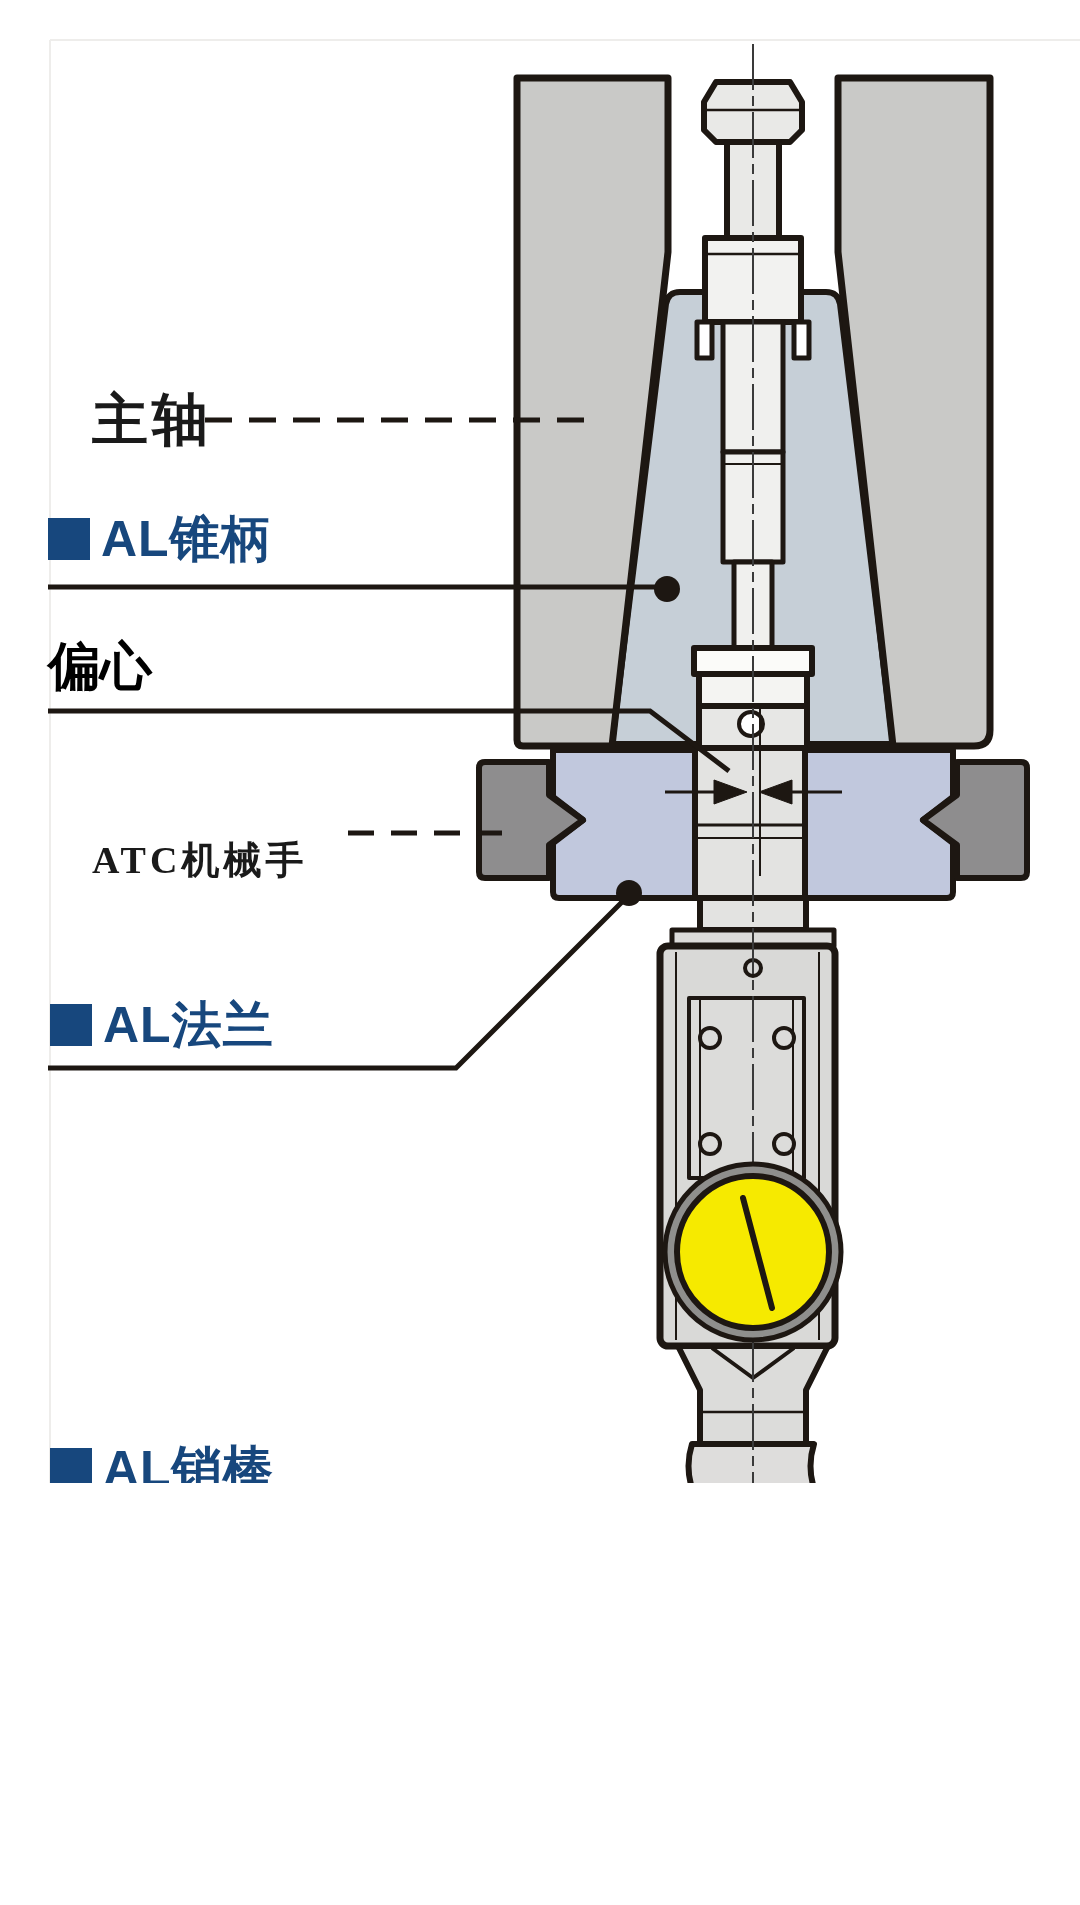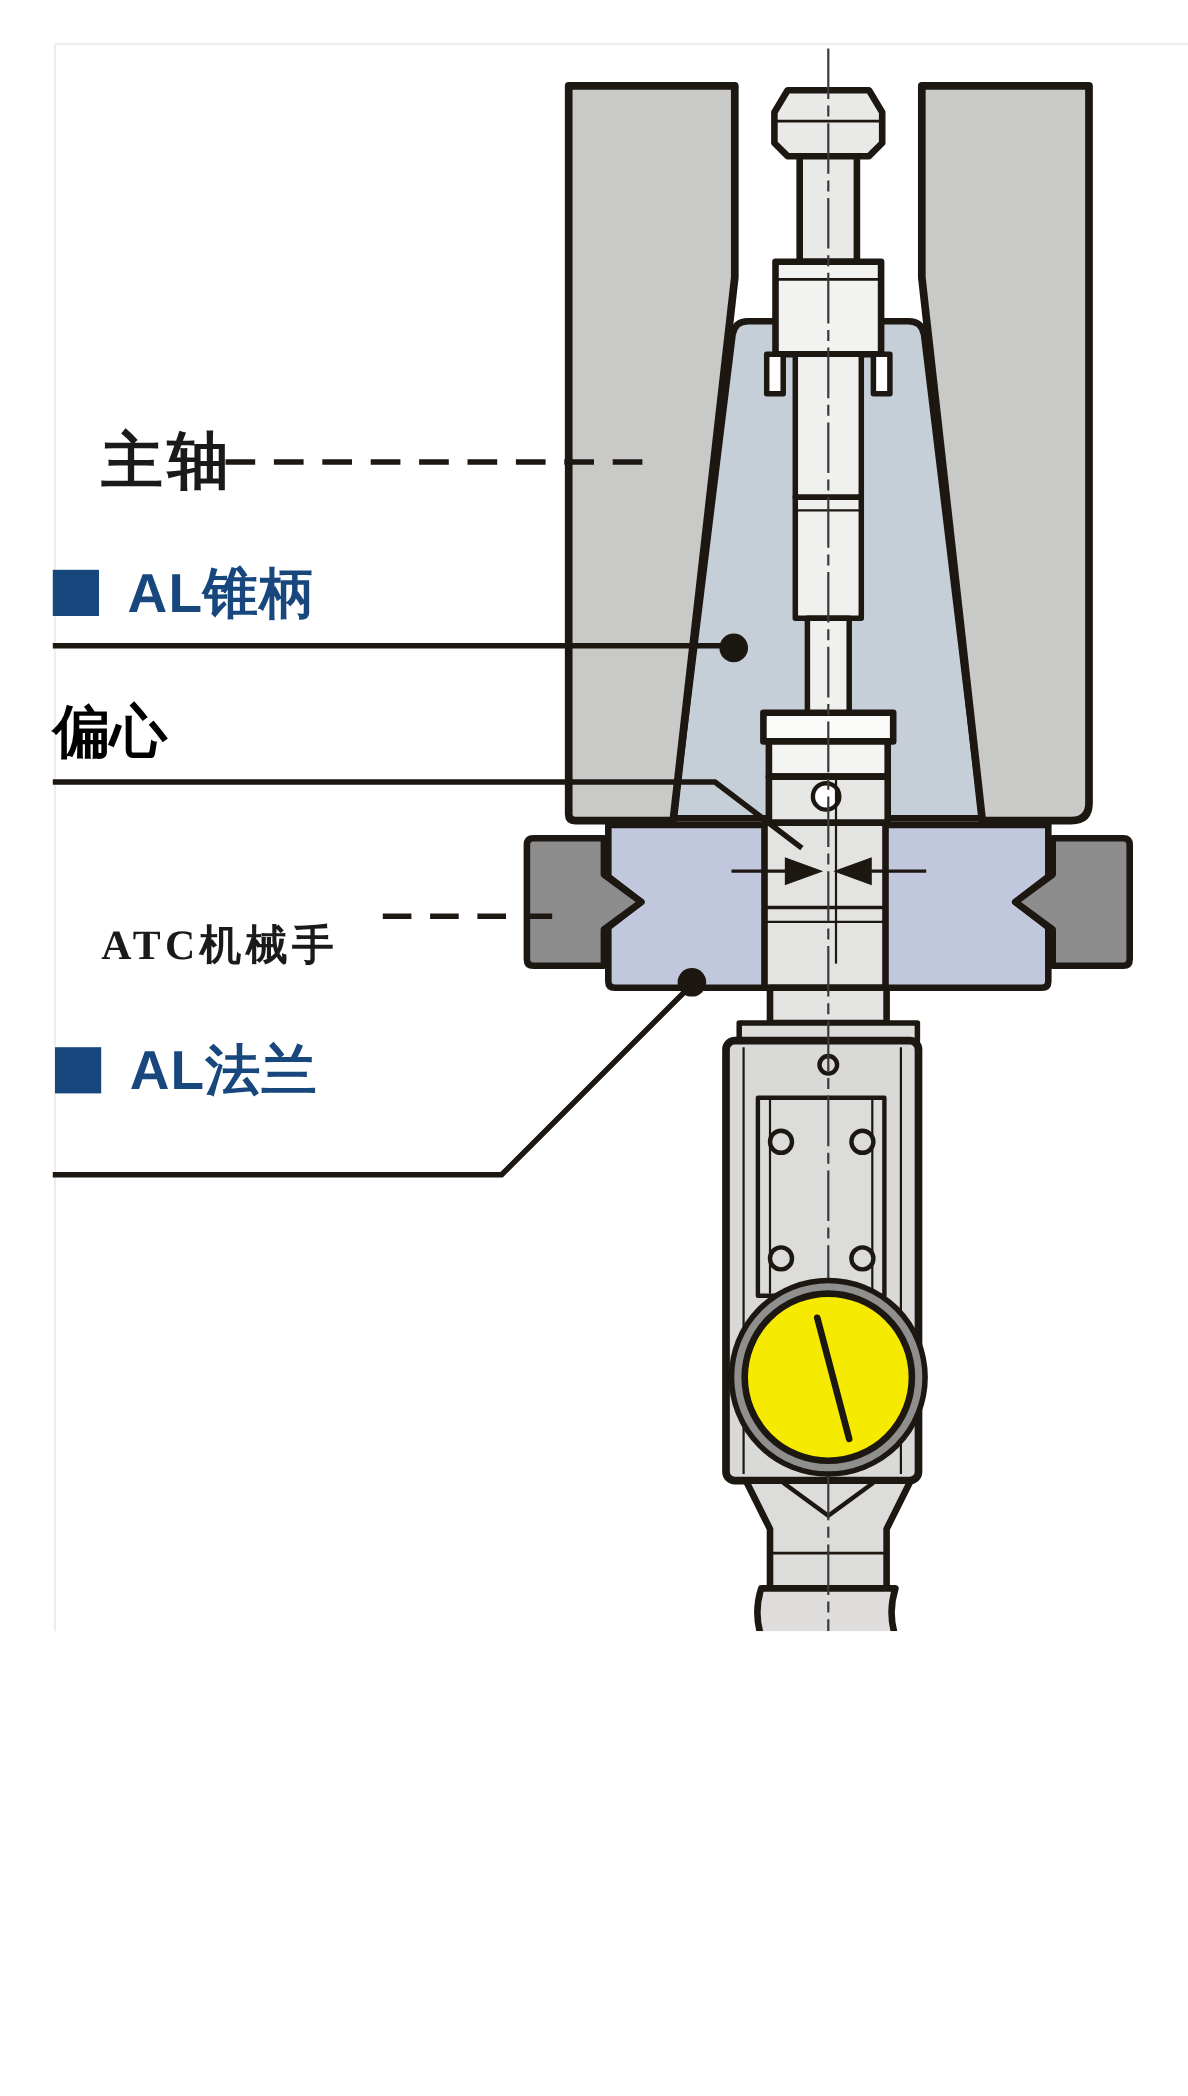--- a/index.html
+++ b/index.html
@@ -1,21 +1,21 @@
 <!DOCTYPE html>
 <html><head>
 <meta charset="utf-8">
 <style>
   html,body{margin:0;padding:0;background:#ffffff;}
   .canvas{position:relative;width:1080px;height:1483px;background:#ffffff;overflow:hidden;
           font-family:"Liberation Sans",sans-serif;}
   svg.diagram{position:absolute;left:0;top:0;}
   .label{position:absolute;white-space:nowrap;line-height:1;}
   .serif-label{font-family:"Liberation Serif","DejaVu Serif",serif;font-size:56px;color:#1a1a1a;letter-spacing:4px;font-weight:600;}
-  .navy-row{display:flex;align-items:center;gap:26px;}
+  .navy-row{display:flex;align-items:center;gap:11px;}
   .navy-square{width:42px;height:42px;background:#17477d;flex:0 0 auto;}
   .navy-text{font-family:"Liberation Sans","DejaVu Sans",sans-serif;font-size:50px;font-weight:600;color:#17477d;letter-spacing:1px;}
   .red-label{font-family:"Liberation Sans","DejaVu Sans",sans-serif;font-size:52px;font-weight:700;color:#000000;}
   .watermark{position:absolute;left:846px;top:1838px;display:flex;align-items:center;gap:8px;}
   .watermark-text{font-family:"Liberation Sans","DejaVu Sans",sans-serif;font-size:34px;font-weight:600;
                   color:#dbd9d7;text-shadow:1px 1px 0 #ffffff,-1px -1px 1px #b4b2b0;letter-spacing:1px;}
 </style>
 </head>
 <body>
 
@@ -138,20 +138,24 @@
 
   <div class="label navy-row" style="left:48px;top:514px;">
     <span class="navy-square"></span>
     <span class="navy-text">AL锥柄</span>
   </div>
 
   <div class="label red-label" style="left:48px;top:640px;">偏心</div>
 
   <div class="label serif-label" style="left:92px;top:841px;font-size:38px;">ATC机械手</div>
 
-  <div class="label navy-row" style="left:50px;top:948px;">
+  <div class="label navy-row" style="left:50px;top:1000px;">
     <span class="navy-square"></span>
     <span class="navy-text">AL法兰</span>
   </div>
 
+  <div class="label navy-row" style="left:50px;top:1444px;">
+    <span class="navy-square"></span>
+    <span class="navy-text">AL销棒</span>
+  </div>
 
 
 </div>
 
 </body></html>

